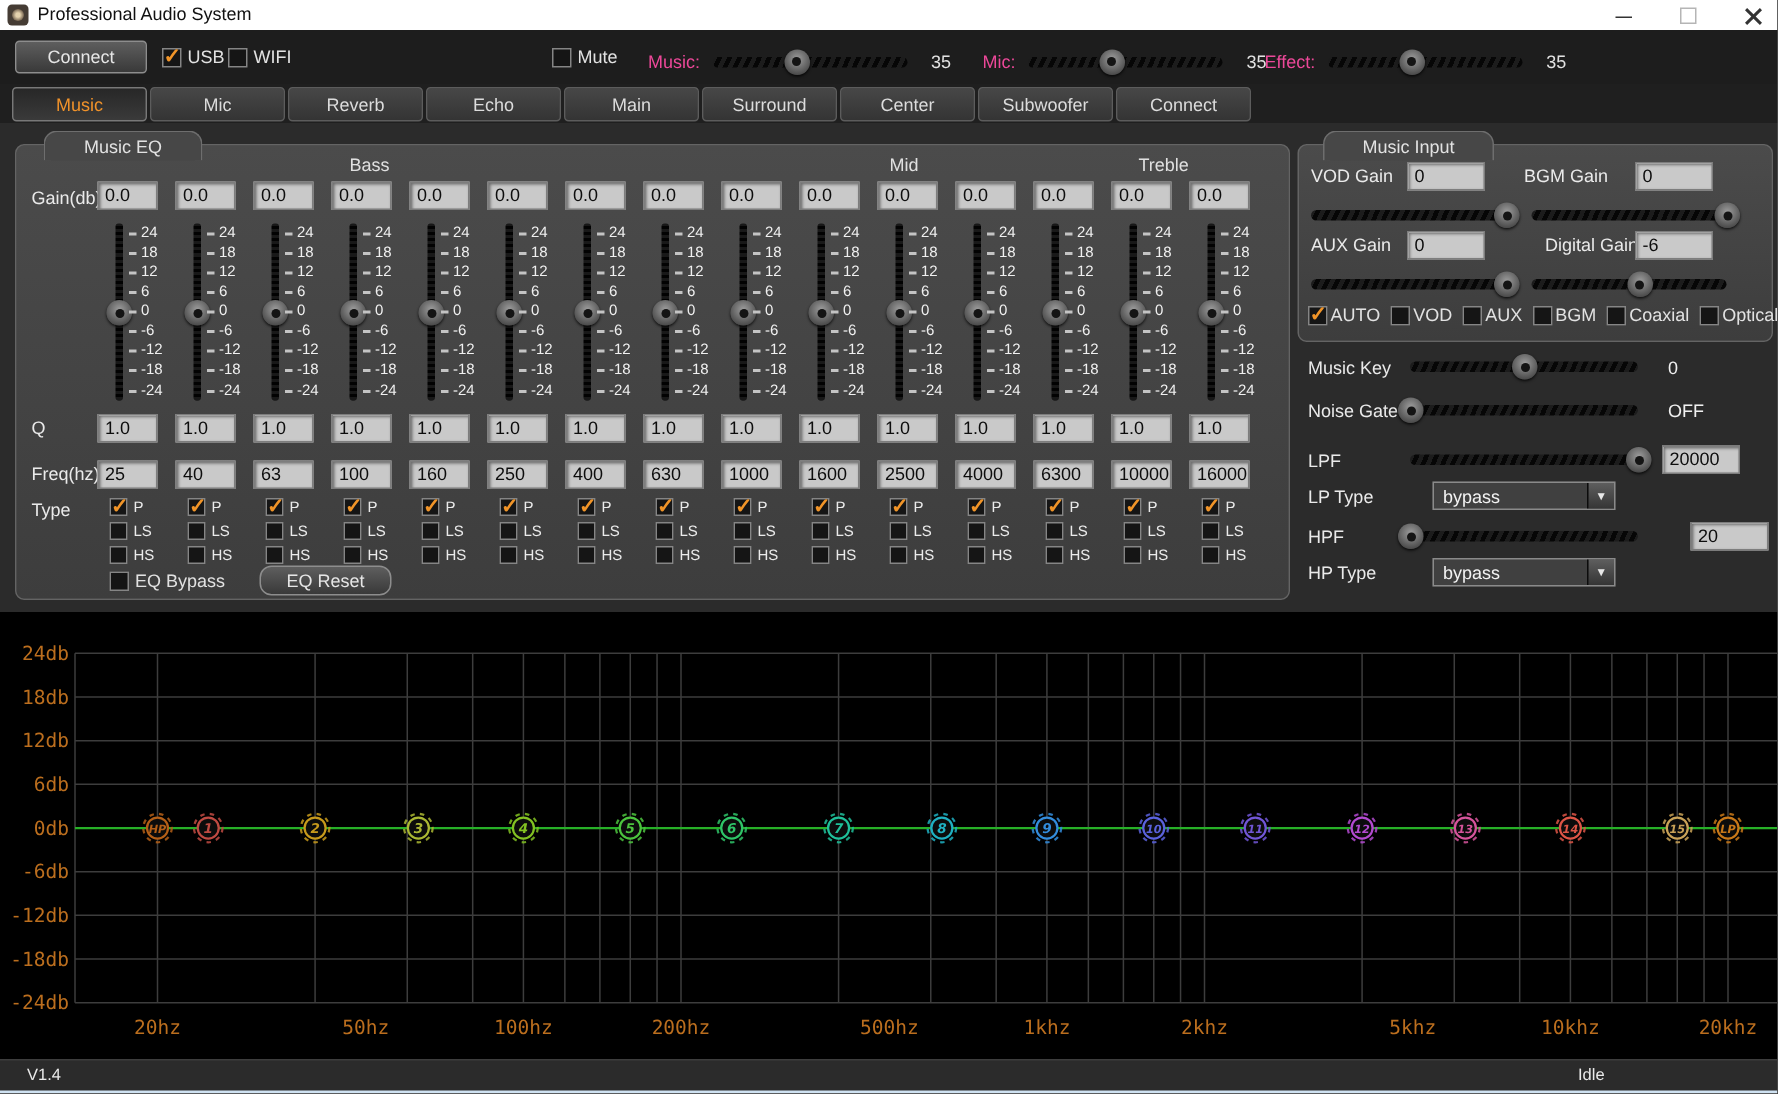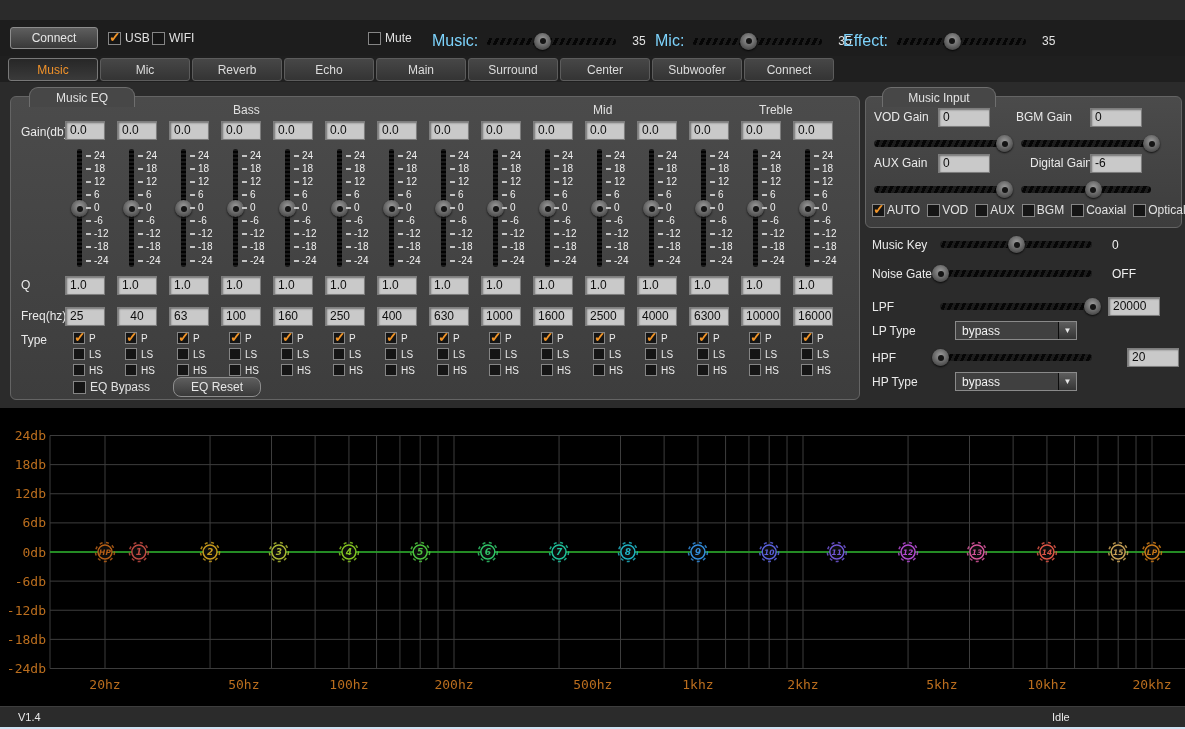--- a/index.html
+++ b/index.html
@@ -33,21 +33,21 @@
   .hs{position:relative;height:16px;cursor:pointer;}
   .hs .trk{position:absolute;left:0;right:0;top:5px;height:7px;border-radius:4px;
        background:repeating-linear-gradient(115deg,#1c1c1c 0 3px,#060606 3px 6px);}
   .hs .fill{position:absolute;left:0;top:5px;height:7px;border-radius:4px;
        background:repeating-linear-gradient(115deg,#f0judge 0,#f08f2c 0 4px,#a85a12 4px 7px);}
   .hs .knob{position:absolute;top:0;width:17px;height:17px;border-radius:50%;
        background:radial-gradient(circle at 50% 38%,#9d9d9d,#4c4c4c 75%);box-shadow:0 1px 2px rgba(0,0,0,.8);}
   .hs .knob::after{content:"";position:absolute;left:5.5px;top:5.5px;width:6px;height:6px;border-radius:50%;background:#141414;}
 
   .vol{position:absolute;top:12px;display:flex;align-items:center;height:17px;}
-  .vol .vlabel{font-size:16px;color:#7dd3fc;margin-right:8px;}
+  .vol .vlabel{font-size:12px;color:#ec4899;margin-right:8px;}
   .vol .hs{width:130px;}
   .vol .vval{font-size:12px;color:#e2e2e2;margin-left:16px;}
 
   
   .tabbar{position:absolute;top:56px;left:0;width:100%;height:26px;background:#1f1f1f;
        display:flex;gap:2px;padding:2px 0 0 8px;box-sizing:border-box;}
   .tab{width:90px;height:23px;background:linear-gradient(#474747,#343434);border:1px solid #5c5c5c;
        border-radius:3px;color:#dcdcdc;font-size:12px;display:flex;align-items:center;justify-content:center;
        cursor:pointer;box-sizing:border-box;}
   .tab.active{background:linear-gradient(#272727,#3a3a3a);color:#f0922a;border-color:#787878;}
@@ -90,20 +90,29 @@
   .statusbar{position:absolute;top:706px;left:0;width:100%;height:21px;background:#2b2b2b;border-top:1px solid #3d3d3d;box-sizing:border-box;}
   #version{position:absolute;left:18px;top:4px;font-size:11px;color:#eaeaea;}
   #status{position:absolute;left:1052px;top:4px;font-size:11px;color:#eaeaea;}
   .bottomframe{position:absolute;top:727px;left:0;width:100%;height:2px;background:#cfe2f2;}
 </style>
 </head>
 <body>
 
 <div id="app">
 
+  <div class="titlebar">
+    <span class="appicon"></span>
+    <span class="wtitle">Professional Audio System</span>
+    <span class="winbtns">
+      <span class="wb wb-min"></span>
+      <span class="wb wb-max"></span>
+      <span class="wb wb-close"></span>
+    </span>
+  </div>
 
   <div class="toolbar">
     <div id="connect" class="btn">Connect</div>
     <div class="cbgroup" style="left:108px;top:11px;">
       <span id="cb-usb" class="cb on"></span>
       <span class="cbl">USB</span>
     </div>
     <div class="cbgroup" style="left:152px;top:11px;">
       <span id="cb-wifi" class="cb"></span>
       <span class="cbl">WIFI</span>
@@ -255,21 +264,21 @@
           <div class="tick">
             <i class="tm"></i>
             <span>-18</span>
           </div>
           <div class="tick">
             <i class="tm"></i>
             <span>-24</span>
           </div>
         </div>
         <div class="field" style="left: 106px; top: 179px; width: 40px; height: 19px;">1.0</div>
-        <div class="field" style="left: 106px; top: 210px; width: 40px; height: 19px; text-align: center;">40</div>
+        <div class="field" style="left: 106px; top: 210px; width: 40px; height: 19px;">40</div>
         <div class="typecb" style="left: 114px; top: 235px;">
           <span class="cb on"></span>
           <span class="lab">P</span>
         </div>
         <div class="typecb" style="left: 114px; top: 251px;">
           <span class="cb"></span>
           <span class="lab">LS</span>
         </div>
         <div class="typecb" style="left: 114px; top: 267px;">
           <span class="cb"></span>

